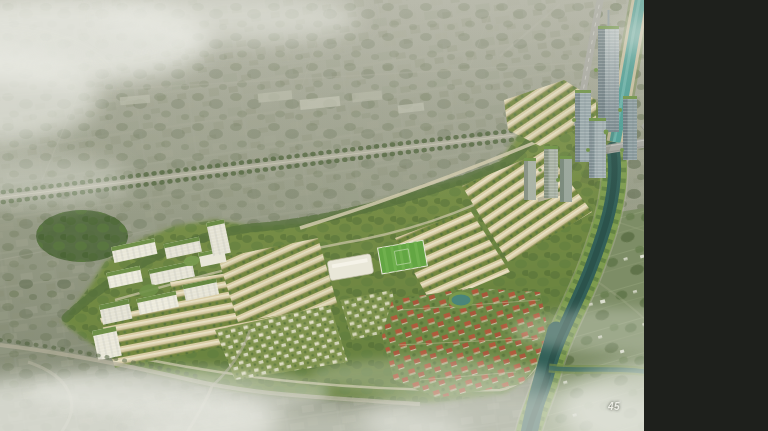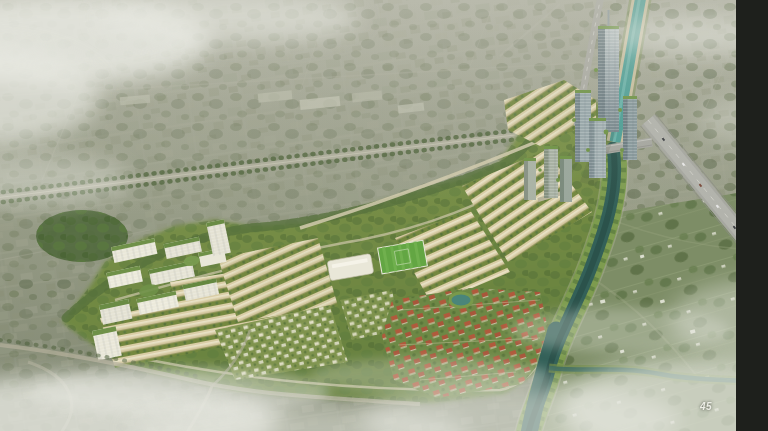--- a/index.html
+++ b/index.html
@@ -1,16 +1,16 @@
 <!DOCTYPE html>
 <html style="--context-light: #abac9d; --context-dark: #7f8670; --band-green: #7a9447; --tree-green: #53703b; --roof-cream: #d9cda6; --roof-terracotta: #b05a3c; --river-teal: #336058; --canal-teal: #4f9f96; --field-green: #7d8d66; --sports-green: #63a643; --road-gray: #a6a7a0; --building-white: #e9e7d8; --tower-glass: #90a0a4; --cloud-white: #e8e9e2; --page-number-color: #edeee6;"><head>
 <meta charset="utf-8">
 <style>
   html,body{margin:0;padding:0;background:#1e201c;}
-  .stage{position:relative;width:736px;height:431px;overflow:hidden;
+  .stage{position:relative;width:644px;height:431px;overflow:hidden;
          font-family:"Liberation Sans",sans-serif;background:#6d28d9;font-style:italic;}
   .stage svg{position:absolute;left:0;top:0;display:block;}
   .page-num{position:absolute;right:24px;bottom:19px;font-size:10px;font-weight:bold;
             color:var(--page-number-color,#edeee6);letter-spacing:.5px;
             text-shadow:0 0 3px rgba(55,60,50,.9);}
 </style>
 </head>
 <body>
 
 <div class="stage">

